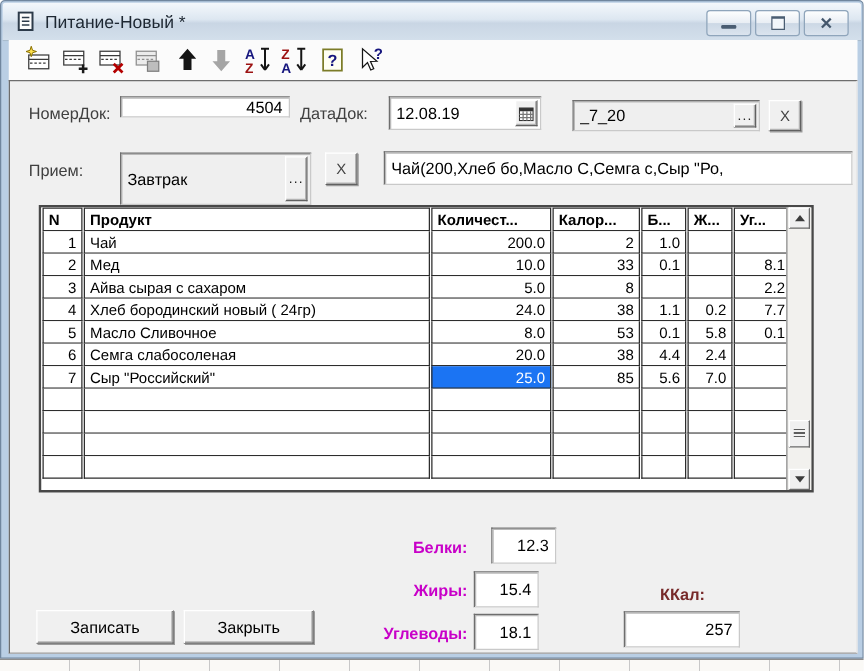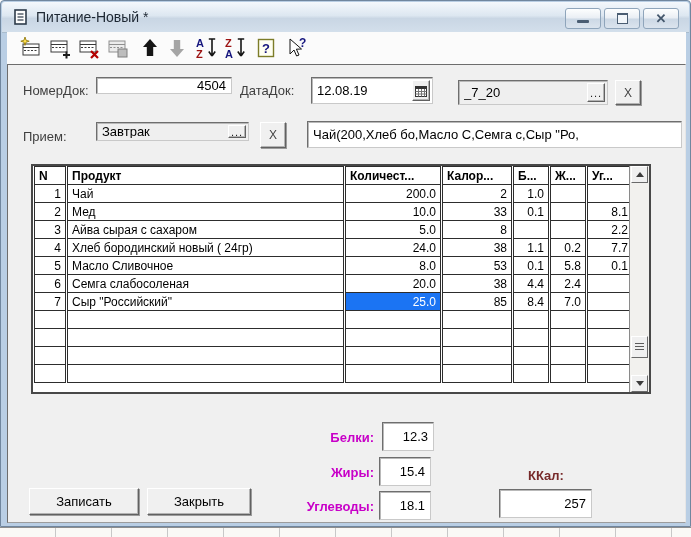--- a/index.html
+++ b/index.html
@@ -240,21 +240,21 @@
       </svg>
     </span>
   </div>
   <div class="field disabled" style="left:457px;top:79px;width:150px;height:25px">
     <input style="width: calc(100% - 22px);" value="_7_20">
     <span class="mini-btn">...</span>
   </div>
   <div class="raised clear-btn" style="left:614px;top:79px;width:26px;height:25px">X</div>
 
   <div class="label" style="left:22px;top:128px">Прием:</div>
-  <div class="field disabled" style="left:95px;top:121px;width:153px;height:19px">
+  <div class="field disabled" style="left:95px;top:121px;width:153px;height:42px">
     <input style="width: calc(100% - 22px);" value="Завтрак">
     <span class="mini-btn">...</span>
   </div>
   <div class="raised clear-btn" style="left:259px;top:121px;width:26px;height:26px">X</div>
   <div class="field" style="left:306px;top:120px;width:375px;height:27px">
     <input value="Чай(200,Хлеб бо,Масло С,Семга с,Сыр &quot;Ро," style="">
   </div>
 
   <div class="grid">
     <table>
@@ -331,21 +331,21 @@
             <td class="num">38</td>
             <td class="num">4.4</td>
             <td class="num">2.4</td>
             <td class="num"></td>
           </tr>
           <tr>
             <td class="num">7</td>
             <td class="text">Сыр "Российский"</td>
             <td class="num selected">25.0</td>
             <td class="num">85</td>
-            <td class="num">8.4</td>
+            <td class="num">5.6</td>
             <td class="num">7.0</td>
             <td class="num"></td>
           </tr>
           <tr>
             <td></td>
             <td></td>
             <td></td>
             <td></td>
             <td></td>
             <td></td>
@@ -387,21 +387,21 @@
       <div class="sb-thumb">
           <span class="grip"></span>
         </div>
       <div class="sb-btn sb-down">
           <span class="tri-down"></span>
         </div>
     </div>
   </div>
 
   <div class="macro-label" style="left:270px;top:429px;width:103px">Белки:</div>
-  <div class="field" style="left:381px;top:421px;width:52px;height:29px">
+  <div class="field" style="left:392px;top:421px;width:52px;height:29px">
     <input class="num" readonly="" value="12.3" style="">
   </div>
   <div class="macro-label" style="left:270px;top:464px;width:103px">Жиры:</div>
   <div class="field" style="left:378px;top:456px;width:52px;height:29px">
     <input class="num" readonly="" value="15.4" style="">
   </div>
   <div class="macro-label" style="left:270px;top:498px;width:103px">Углеводы:</div>
   <div class="field" style="left:378px;top:490px;width:52px;height:29px">
     <input class="num" readonly="" value="18.1" style="">
   </div>

